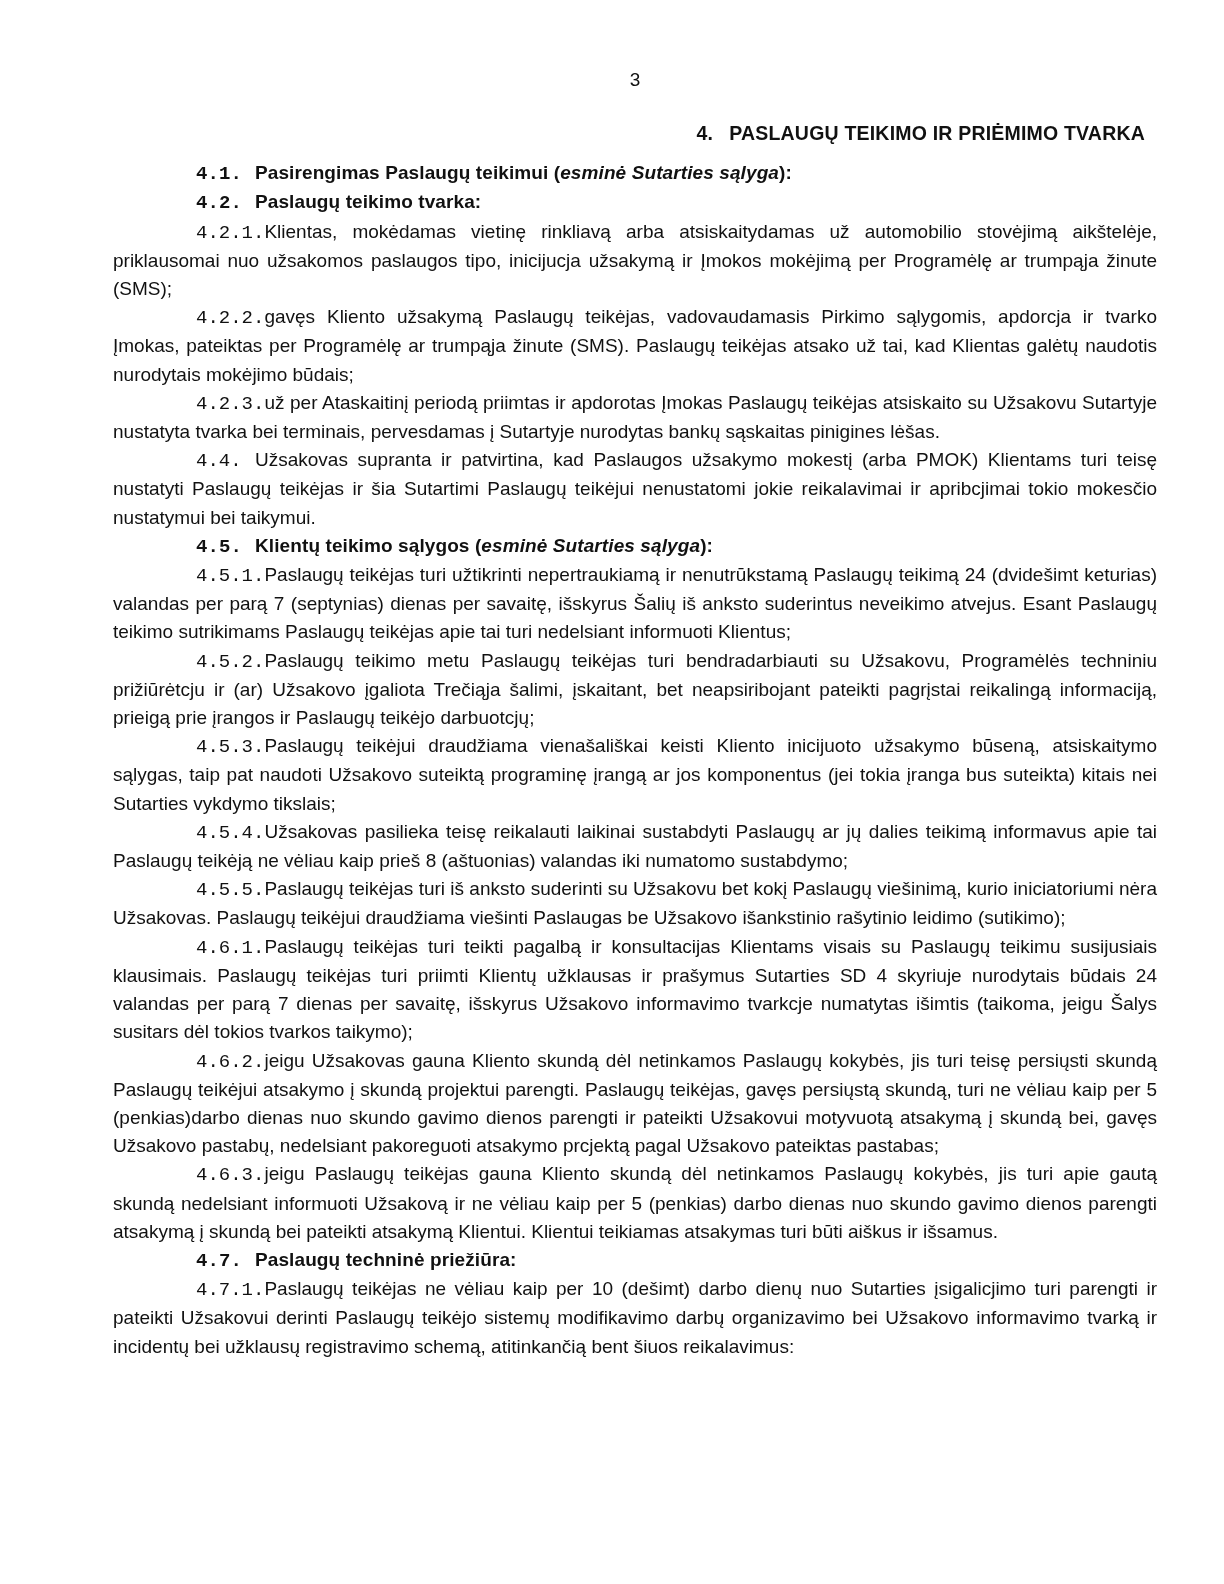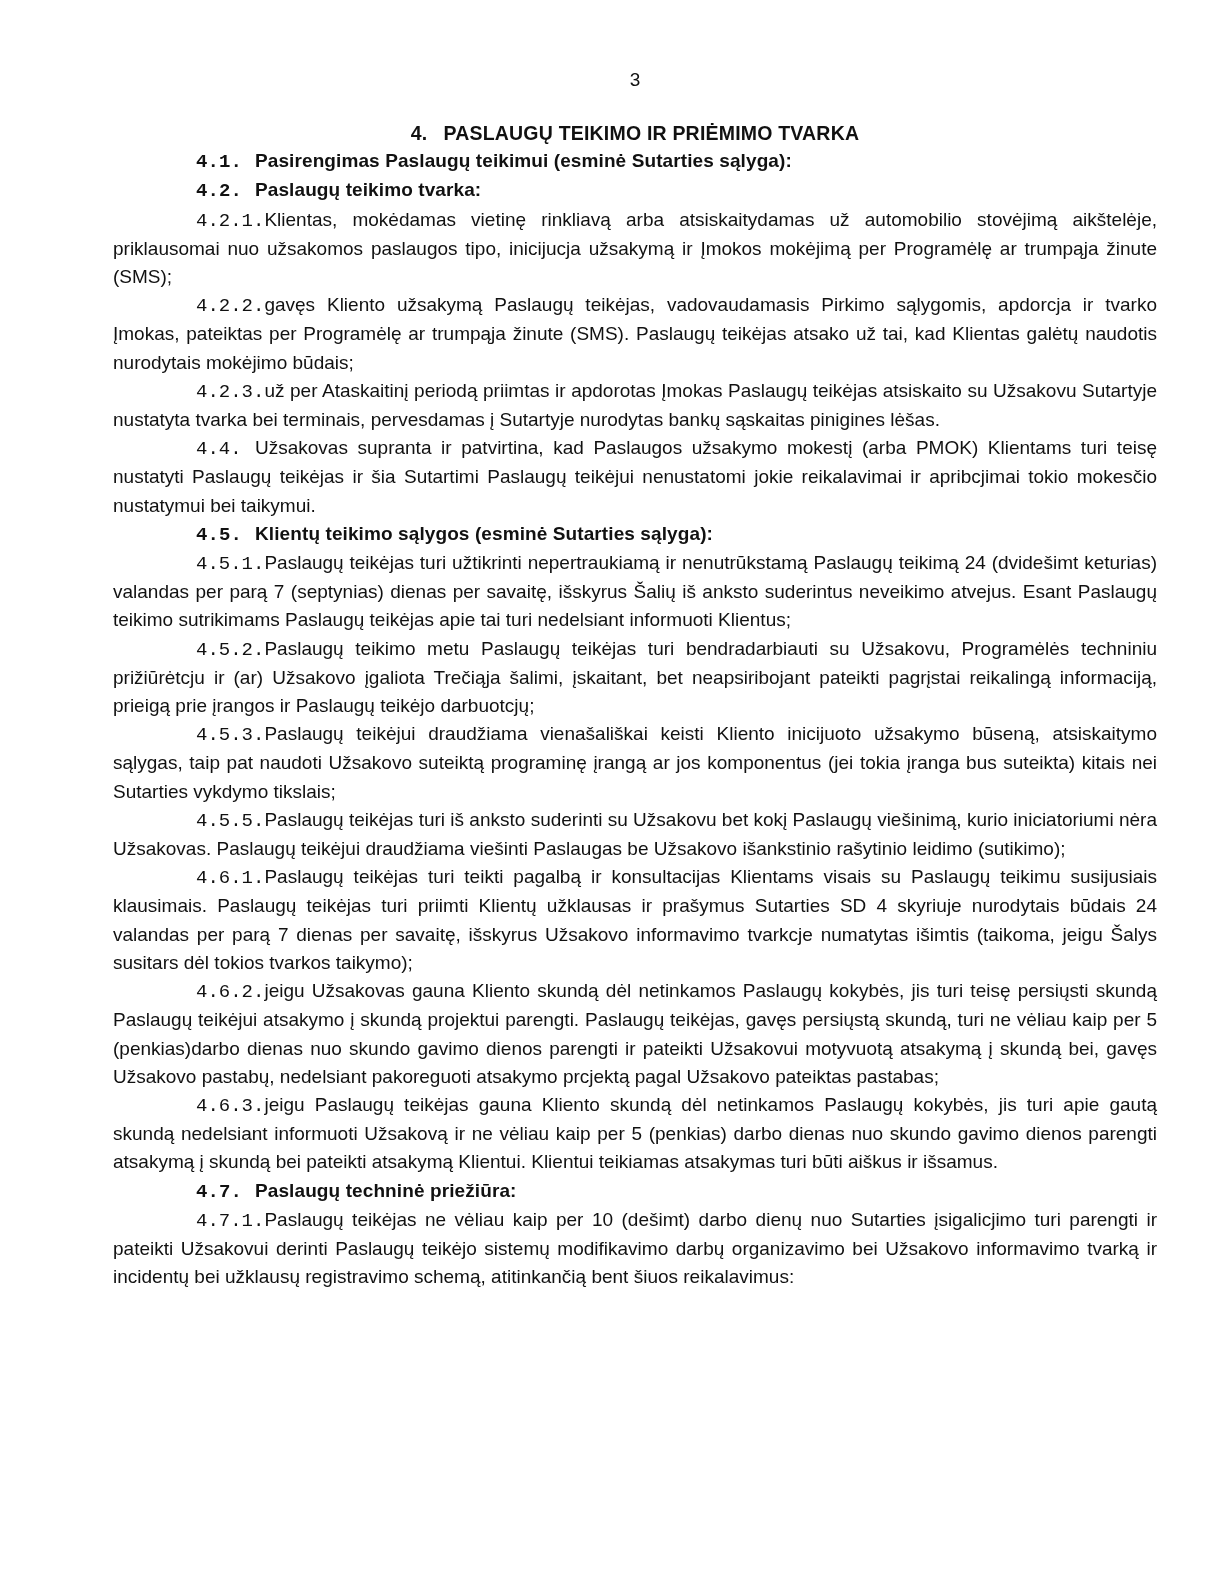--- a/index.html
+++ b/index.html
@@ -20,26 +20,26 @@
     height: 1584px;
     padding: 66px 67px 40px 113px;
   }
   .page-number {
     text-align: center;
     font-size: 19px;
     line-height: 28px;
     margin: 0 0 25px 0;
   }
   .doc-title {
-    text-align: center;
+    text-align: right;
     font-weight: 700;
     font-size: 19.5px;
     line-height: 28.2px;
     letter-spacing: 0.2px;
-    margin: 0;
+    margin: 12px;
   }
   .doc-title .tnum {
     margin-right: 16px;
   }
   p.block {
     margin: 0;
     font-size: 19px;
     line-height: 28.2px;
     text-align: justify;
     text-indent: 83px;
@@ -48,20 +48,21 @@
     font-weight: 700;
     letter-spacing: 0.1px;
   }
   .num {
     display: inline-block;
     min-width: 59px;
     text-indent: 0;
     font-family: Liberation Mono, monospace;
   }
   .bi {
+    font-style: italic;
   }
 </style>
 </head>
 <body>
 
 <div class="page">
 
   <p class="page-number">3</p>
 
   <p class="doc-title"><span class="tnum">4.</span><span>PASLAUGŲ TEIKIMO IR PRIĖMIMO TVARKA</span></p>
@@ -81,20 +82,21 @@
   <p class="block"><span class="num">4.4.</span><span>Užsakovas supranta ir patvirtina, kad Paslaugos užsakymo mokestį (arba PMOK) Klientams turi teisę nustatyti Paslaugų teikėjas ir šia Sutartimi Paslaugų teikėjui nenustatomi jokie reikalavimai ir apribcjimai tokio mokesčio nustatymui bei taikymui.</span></p>
 
   <p class="block heading"><span class="num">4.5.</span><span>Klientų teikimo sąlygos (</span><span class="bi">esminė Sutarties sąlyga</span><span>):</span></p>
 
   <p class="block"><span class="num">4.5.1.</span><span>Paslaugų teikėjas turi užtikrinti nepertraukiamą ir nenutrūkstamą Paslaugų teikimą 24 (dvidešimt keturias) valandas per parą 7 (septynias) dienas per savaitę, išskyrus Šalių iš anksto suderintus neveikimo atvejus. Esant Paslaugų teikimo sutrikimams Paslaugų teikėjas apie tai turi nedelsiant informuoti Klientus;</span></p>
 
   <p class="block"><span class="num">4.5.2.</span><span>Paslaugų teikimo metu Paslaugų teikėjas turi bendradarbiauti su Užsakovu, Programėlės techniniu prižiūrėtcju ir (ar) Užsakovo įgaliota Trečiąja šalimi, įskaitant, bet neapsiribojant pateikti pagrįstai reikalingą informaciją, prieigą prie įrangos ir Paslaugų teikėjo darbuotcjų;</span></p>
 
   <p class="block"><span class="num">4.5.3.</span><span>Paslaugų teikėjui draudžiama vienašališkai keisti Kliento inicijuoto užsakymo būseną, atsiskaitymo sąlygas, taip pat naudoti Užsakovo suteiktą programinę įrangą ar jos komponentus (jei tokia įranga bus suteikta) kitais nei Sutarties vykdymo tikslais;</span></p>
 
+  <p class="block"><span class="num">4.5.4.</span><span>Užsakovas pasilieka teisę reikalauti laikinai sustabdyti Paslaugų ar jų dalies teikimą informavus apie tai Paslaugų teikėją ne vėliau kaip prieš 8 (aštuonias) valandas iki numatomo sustabdymo;</span></p>
 
   <p class="block"><span class="num">4.5.5.</span><span>Paslaugų teikėjas turi iš anksto suderinti su Užsakovu bet kokį Paslaugų viešinimą, kurio iniciatoriumi nėra Užsakovas. Paslaugų teikėjui draudžiama viešinti Paslaugas be Užsakovo išankstinio rašytinio leidimo (sutikimo);</span></p>
 
 
 
   <p class="block"><span class="num">4.6.1.</span><span>Paslaugų teikėjas turi teikti pagalbą ir konsultacijas Klientams visais su Paslaugų teikimu susijusiais klausimais. Paslaugų teikėjas turi priimti Klientų užklausas ir prašymus Sutarties SD 4 skyriuje nurodytais būdais 24 valandas per parą 7 dienas per savaitę, išskyrus Užsakovo informavimo tvarkcje numatytas išimtis (taikoma, jeigu Šalys susitars dėl tokios tvarkos taikymo);</span></p>
 
   <p class="block"><span class="num">4.6.2.</span><span>jeigu Užsakovas gauna Kliento skundą dėl netinkamos Paslaugų kokybės, jis turi teisę persiųsti skundą Paslaugų teikėjui atsakymo į skundą projektui parengti. Paslaugų teikėjas, gavęs persiųstą skundą, turi ne vėliau kaip per 5 (penkias)darbo dienas nuo skundo gavimo dienos parengti ir pateikti Užsakovui motyvuotą atsakymą į skundą bei, gavęs Užsakovo pastabų, nedelsiant pakoreguoti atsakymo prcjektą pagal Užsakovo pateiktas pastabas;</span></p>
 
   <p class="block"><span class="num">4.6.3.</span><span>jeigu Paslaugų teikėjas gauna Kliento skundą dėl netinkamos Paslaugų kokybės, jis turi apie gautą skundą nedelsiant informuoti Užsakovą ir ne vėliau kaip per 5 (penkias) darbo dienas nuo skundo gavimo dienos parengti atsakymą į skundą bei pateikti atsakymą Klientui. Klientui teikiamas atsakymas turi būti aiškus ir išsamus.</span></p>

